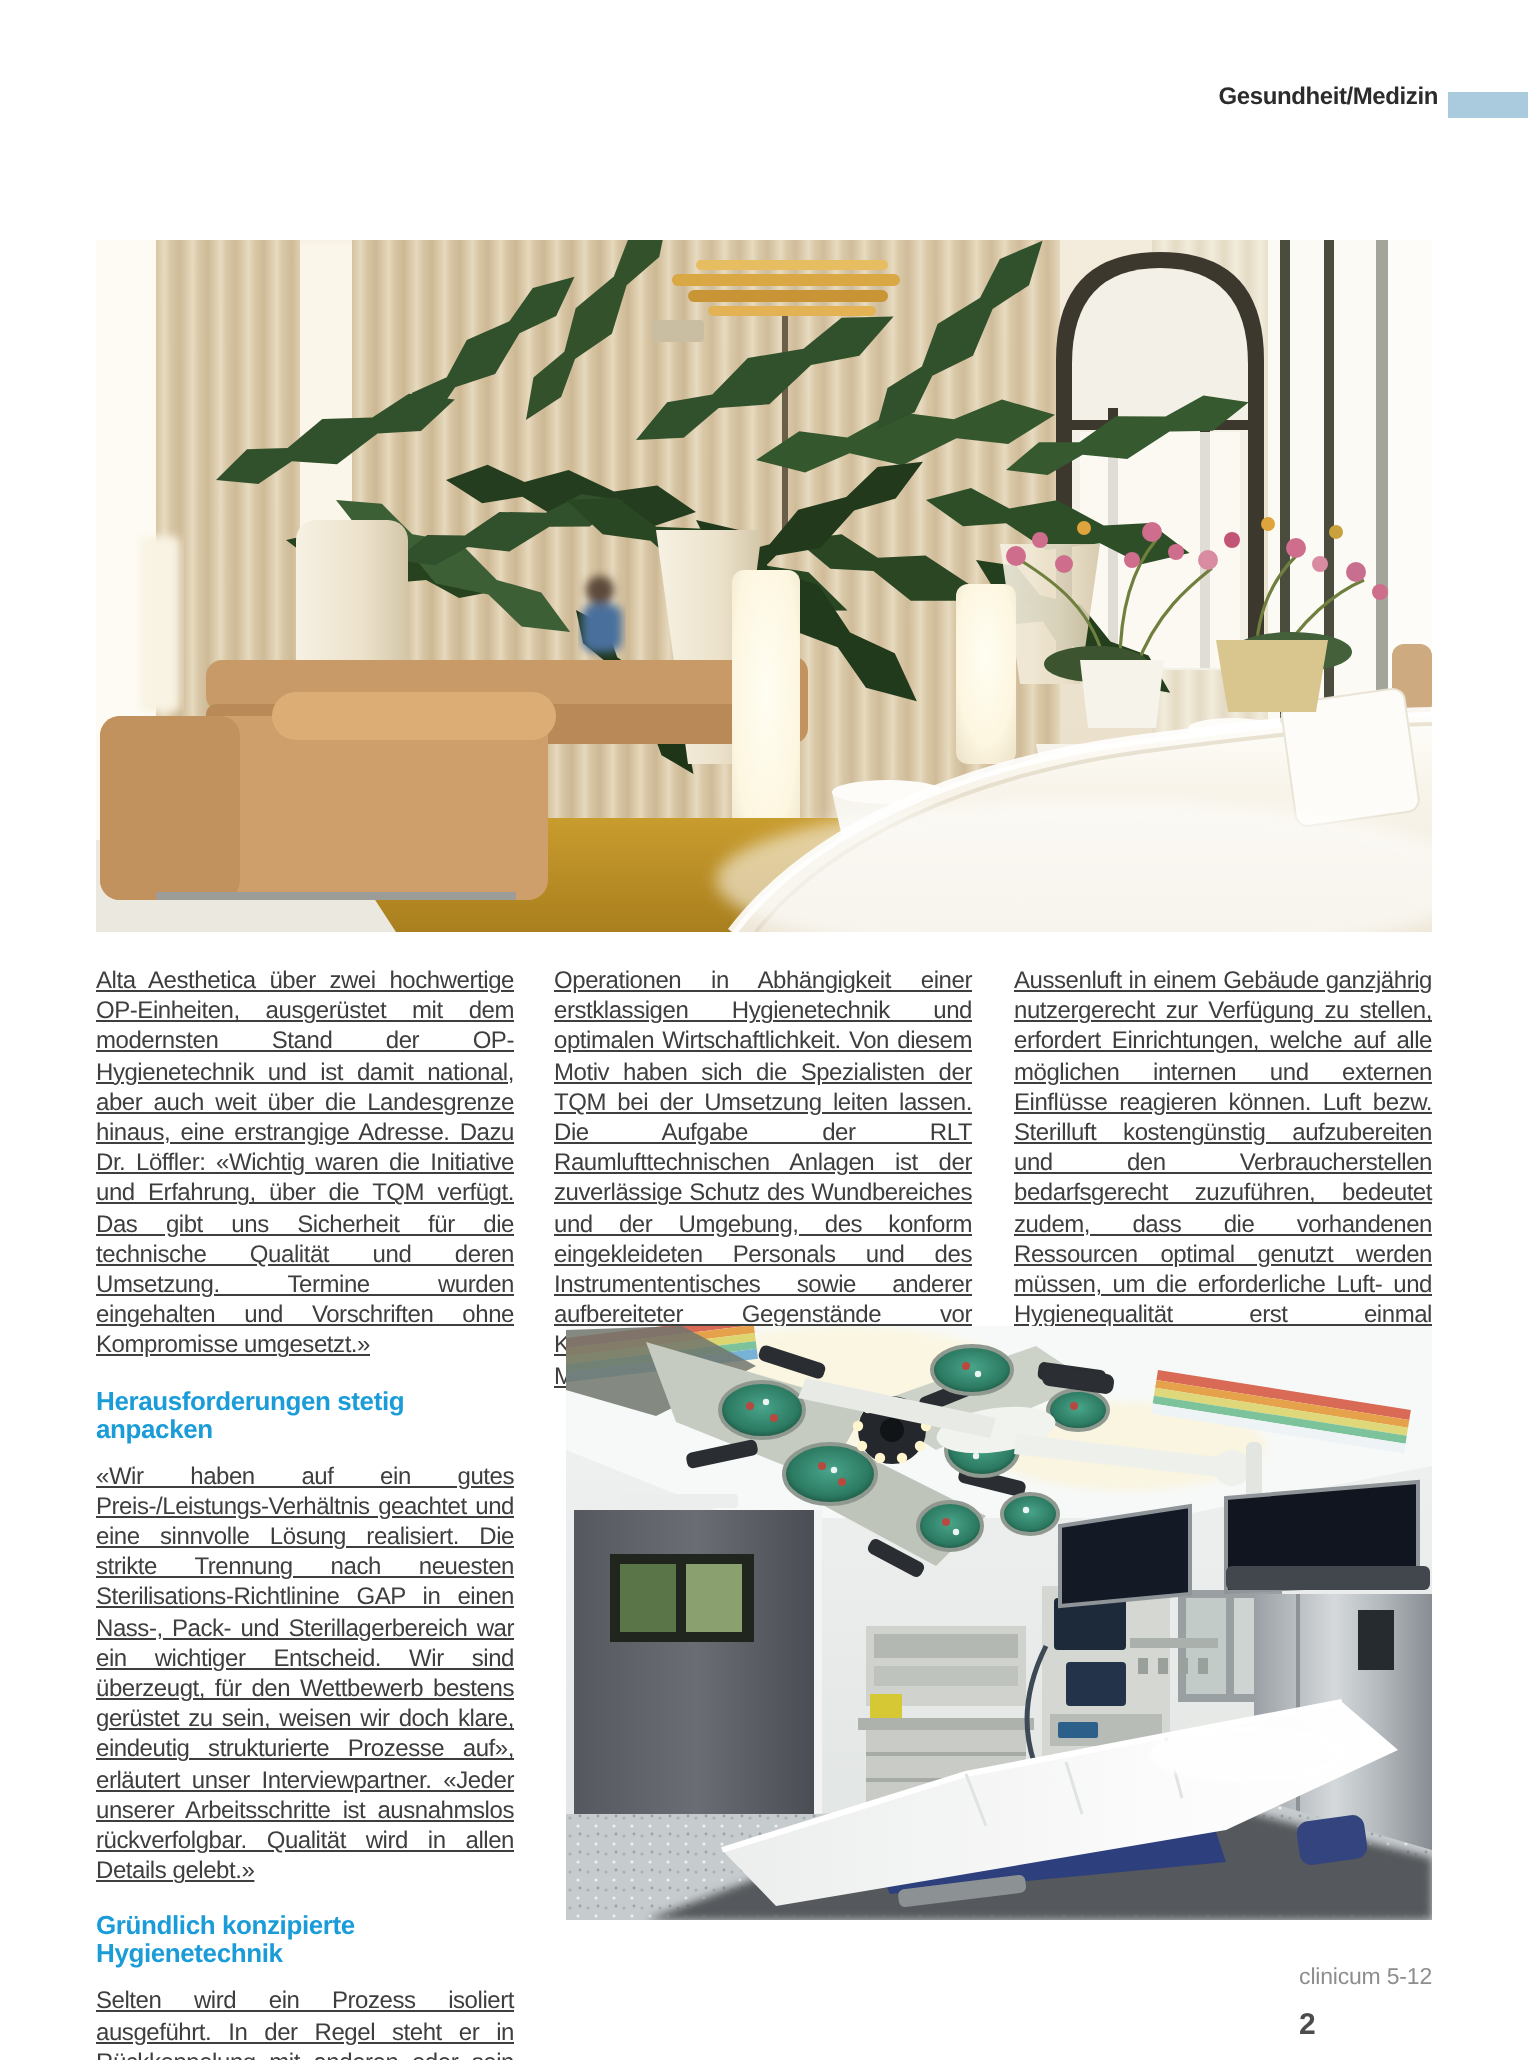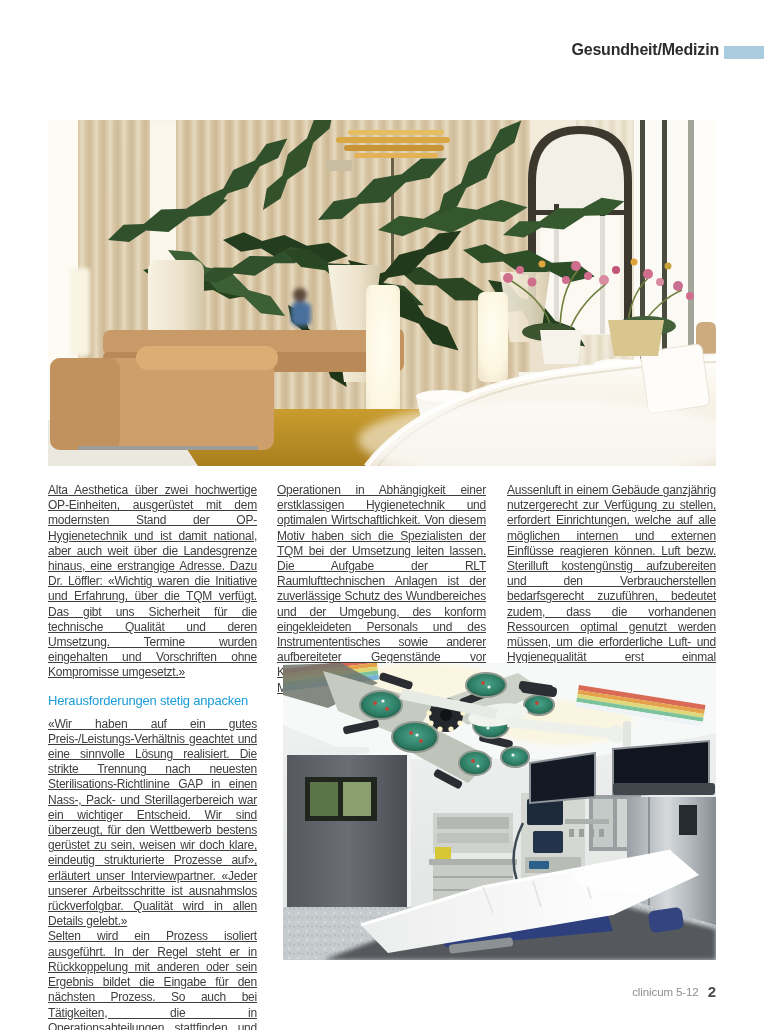--- a/index.html
+++ b/index.html
@@ -3,21 +3,21 @@
 <meta charset="utf-8">
 <style>
   html,body{margin:0;padding:0;}
   body{
     width:764px;height:1030px;position:relative;background:#ffffff;
     font-family:"Liberation Sans",sans-serif;overflow:hidden;
   }
   
   .section-head{
     position:absolute;top:41px;right:45px;
-    font-size:16px;font-weight:bold;color:#2c2c2c;letter-spacing:-0.2px;
+    font-size:12px;font-weight:bold;color:#2c2c2c;letter-spacing:-0.2px;
   }
   .accent-bar{
     position:absolute;top:46px;left:724px;width:40px;height:13px;background:#a9cbdd;
   }
   
   .photo{position:absolute;overflow:hidden;}
   .photo-lobby{left:48px;top:120px;width:668px;height:346px;}
   .photo-or{left:283px;top:663px;width:433px;height:297px;}
   .photo svg{display:block;}
   
@@ -25,25 +25,25 @@
     position:absolute;top:483px;width:209px;
     font-size:12px;line-height:15.2px;letter-spacing:-0.22px;
     color:#3e3e3e;text-align:justify;
   }
   .col-1{left:48px;}
   .col-2{left:277px;}
   .col-3{left:507px;}
   .col p{margin:0;text-decoration:underline;}
   .col h3{
     margin:13px 0 9px 0;font-size:13px;line-height:14px;
-    color:#1a9cd8;font-weight:normal;letter-spacing:-0.2px;text-align:left;
+    color:#1a9cd8;font-weight:bold;letter-spacing:-0.2px;text-align:left;
   }
   
   .footer{
-    position:absolute;top:983px;right:48px;display:flex;align-items:center;gap:9px;
+    position:absolute;top:983px;right:48px;display:flex;align-items:flex-start;gap:9px;flex-direction:column;
   }
   .footer .journal{font-size:11.5px;color:#8d8d8d;letter-spacing:-0.1px;}
   .footer .pagenum{font-size:15px;font-weight:bold;color:#4c4c4c;}
 </style>
 </head>
 <body>
 
 <div class="section-head">Gesundheit/Medizin</div>
 <div class="accent-bar"></div>
 
@@ -233,20 +233,21 @@
   </g>
 
   <ellipse cx="500" cy="320" rx="190" ry="40" fill="#ffffff" opacity="0.55" filter="url(#soft4)"></ellipse>
 </svg>
 </div>
 
 <div class="col col-1">
   <p>Alta Aesthetica über zwei hochwertige OP-Einheiten, ausgerüstet mit dem modernsten Stand der OP-Hygienetechnik und ist damit national, aber auch weit über die Landesgrenze hinaus, eine erstrangige Adresse. Dazu Dr. Löffler: «Wichtig waren die Initiative und Erfahrung, über die TQM verfügt. Das gibt uns Sicherheit für die technische Qualität und deren Umsetzung. Termine wurden eingehalten und Vorschriften ohne Kompromisse umgesetzt.»</p>
   <h3>Herausforderungen stetig anpacken</h3>
   <p>«Wir haben auf ein gutes Preis-/Leistungs-Verhältnis geachtet und eine sinnvolle Lösung realisiert. Die strikte Trennung nach neuesten Sterilisations-Richtlinine GAP in einen Nass-, Pack- und Sterillagerbereich war ein wichtiger Entscheid. Wir sind überzeugt, für den Wettbewerb bestens gerüstet zu sein, weisen wir doch klare, eindeutig strukturierte Prozesse auf», erläutert unser Interviewpartner. «Jeder unserer Arbeitsschritte ist ausnahmslos rückverfolgbar. Qualität wird in allen Details gelebt.»</p>
+  <h3>Gründlich konzipierte Hygienetechnik</h3>
   <p>Selten wird ein Prozess isoliert ausgeführt. In der Regel steht er in Rückkoppelung mit anderen oder sein Ergebnis bildet die Eingabe für den nächsten Prozess. So auch bei Tätigkeiten, die in Operationsabteilungen stattfinden und im Endeffekt nur zu einem Ergebnis führen dürfen: der erfolgreichen Durchführung von</p>
 </div>
 <div class="col col-2">
   <p>Operationen in Abhängigkeit einer erstklassigen Hygienetechnik und optimalen Wirtschaftlichkeit. Von diesem Motiv haben sich die Spezialisten der TQM bei der Umsetzung leiten lassen. Die Aufgabe der RLT Raumlufttechnischen Anlagen ist der zuverlässige Schutz des Wundbereiches und der Umgebung, des konform eingekleideten Personals und des Instrumententisches sowie anderer aufbereiteter Gegenstände vor Kontamination mit luftgetragenen Mikroorganismen.</p>
 </div>
 <div class="col col-3">
   <p>Aussenluft in einem Gebäude ganzjährig nutzergerecht zur Verfügung zu stellen, erfordert Einrichtungen, welche auf alle möglichen internen und externen Einflüsse reagieren können. Luft bezw. Sterilluft kostengünstig aufzubereiten und den Verbraucherstellen bedarfsgerecht zuzuführen, bedeutet zudem, dass die vorhandenen Ressourcen optimal genutzt werden müssen, um die erforderliche Luft- und Hygienequalität erst einmal aufzubereiten. Hierfür werden verschiedenste Aggregate eingesetzt, welche Elek-</p>
 </div>
 
 <div class="photo photo-or">

